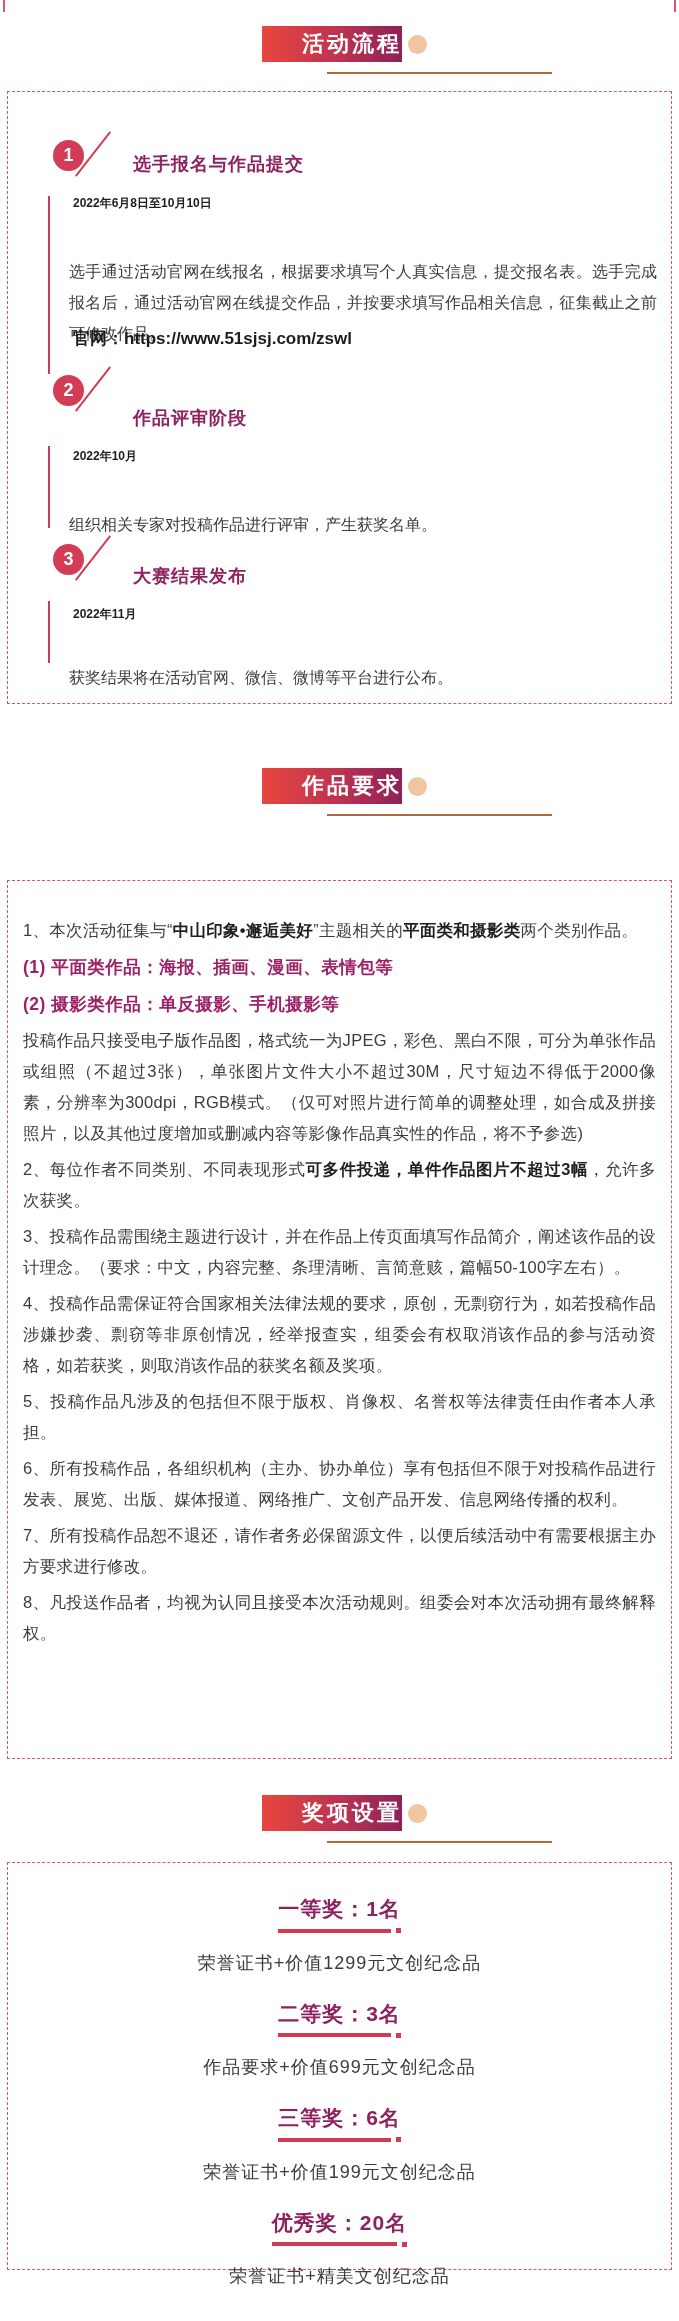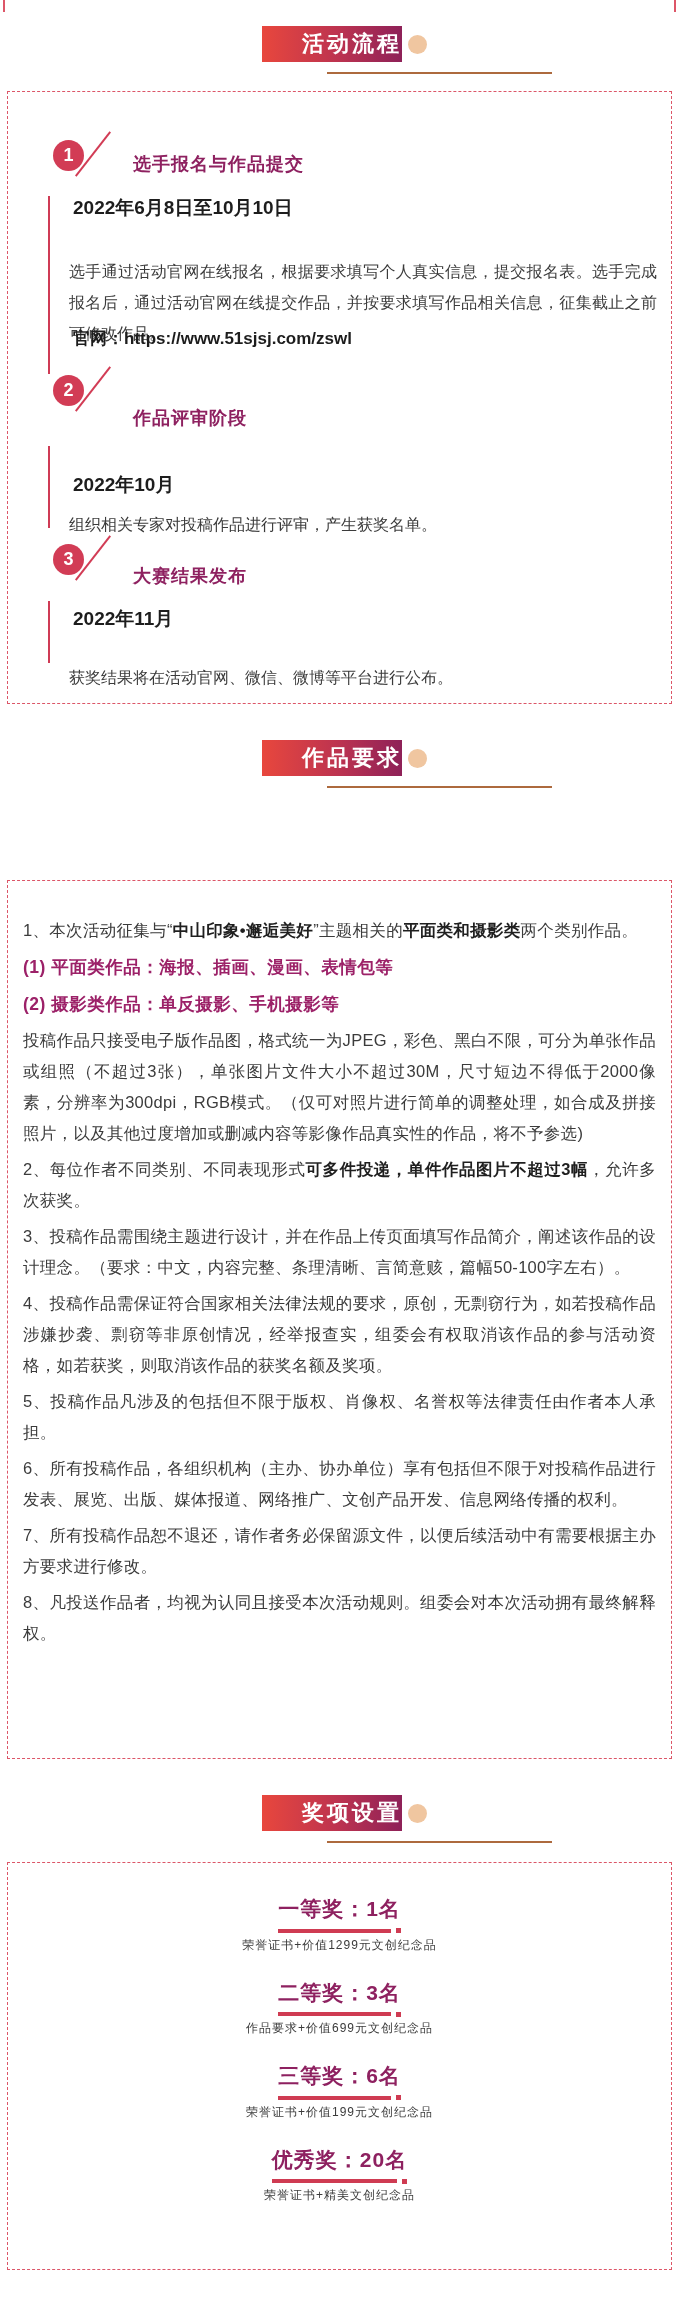--- a/index.html
+++ b/index.html
@@ -22,45 +22,45 @@
   #box-flow{top:91px;height:613px;}
   #box-req{top:880px;height:879px;}
   #box-awards{top:1862px;height:408px;}
 
   
   .step-circle{position:absolute;left:45px;width:31px;height:31px;border-radius:50%;background:#d23c55;
                color:#fff;font-size:18px;font-weight:bold;display:flex;align-items:center;justify-content:center;}
   .step-slash{position:absolute;left:84px;width:2px;height:56px;background:#d23c55;transform:rotate(38deg);}
   .step-title{position:absolute;left:125px;font-size:18px;font-weight:bold;color:#8e2160;letter-spacing:1px;}
   .vline{position:absolute;left:40px;width:2px;background:#cf3b55;}
-  .step-date{position:absolute;left:65px;font-size:19px;font-weight:bold;color:#1d1d1d;}
+  .step-date{position:absolute;left:65px;font-size:12px;font-weight:bold;color:#1d1d1d;}
   .step-body{position:absolute;left:61px;width:588px;font-size:16px;color:#3b3b3b;line-height:31px;text-align:justify;margin-top:28px;}
   .step-url{position:absolute;left:65px;font-size:17px;font-weight:bold;color:#1d1d1d;}
 
   #s1-circle{top:48px;} #s1-slash{top:34px;} #s1-title{top:60px;}
   #s1-vline{top:104px;height:178px;} #s1-date{top:103px;} #s1-body{top:136px;} #s1-url{top:235px;}
   #s2-circle{top:283px;} #s2-slash{top:269px;} #s2-title{top:314px;}
-  #s2-vline{top:354px;height:82px;} #s2-date{top:380px;} #s2-body{top:389px;}
+  #s2-vline{top:354px;height:82px;} #s2-date{top:356px;} #s2-body{top:389px;}
   #s3-circle{top:452px;} #s3-slash{top:438px;} #s3-title{top:472px;}
   #s3-vline{top:509px;height:62px;} #s3-date{top:514px;} #s3-body{top:542px;}
 
   
   #req-list{padding:34px 15px 0 15px;}
   .req-p{font-size:16.5px;color:#3b3b3b;line-height:31px;text-align:justify;margin:0 0 5px 0;letter-spacing:0.3px;}
   .req-h{font-size:17.5px;font-weight:bold;color:#9c2168;line-height:31px;margin:6px 0 5px 0;letter-spacing:0.5px;}
   .req-p b{color:#1f1f1f;}
 
   
   #award-list{padding-top:32px;text-align:center;}
   .award{margin-bottom:25px;}
   .award-title{display:inline-block;font-size:21px;font-weight:bold;color:#8e2160;letter-spacing:1px;}
   .award-underline{display:flex;align-items:center;margin-top:5px;}
   .award-underline .bar{flex:1;height:4px;background:#cf3b52;}
   .award-underline .dot{width:5px;height:5px;background:#cf3b52;margin-left:5px;}
-  .award-desc{font-size:12px;color:#3b3b3b;letter-spacing:1px;}
+  .award-desc{margin-top:14px;font-size:18px;color:#3b3b3b;letter-spacing:1px;}
 </style>
 </head>
 <body>
 
 <div class="page">
 
   <div class="tick left"></div>
   <div class="tick right"></div>
 
   <div class="sec-header" style="top:26px">
@@ -94,21 +94,21 @@
     <div class="step-circle" id="s3-circle">
       <span>3</span>
       </div>
     <div class="step-slash" id="s3-slash"></div>
     <div class="step-title" id="s3-title">大赛结果发布</div>
     <div class="vline" id="s3-vline"></div>
     <div class="step-date" id="s3-date">2022年11月</div>
     <div class="step-body" id="s3-body">获奖结果将在活动官网、微信、微博等平台进行公布。</div>
   </div>
 
-  <div class="sec-header" style="top:740px">
+  <div class="sec-header" style="top:768px">
     <div class="banner">
       <span>作品要求</span>
     </div>
     <div class="peach-dot"></div>
     <div class="brown-line"></div>
   </div>
 
   <div class="dash-box" id="box-req">
     <div id="req-list">
         <p class="req-p"><span>1、本次活动征集与“</span><b>中山印象•邂逅美好</b><span>”主题相关的</span><b>平面类和摄影类</b><span>两个类别作品。</span></p>

